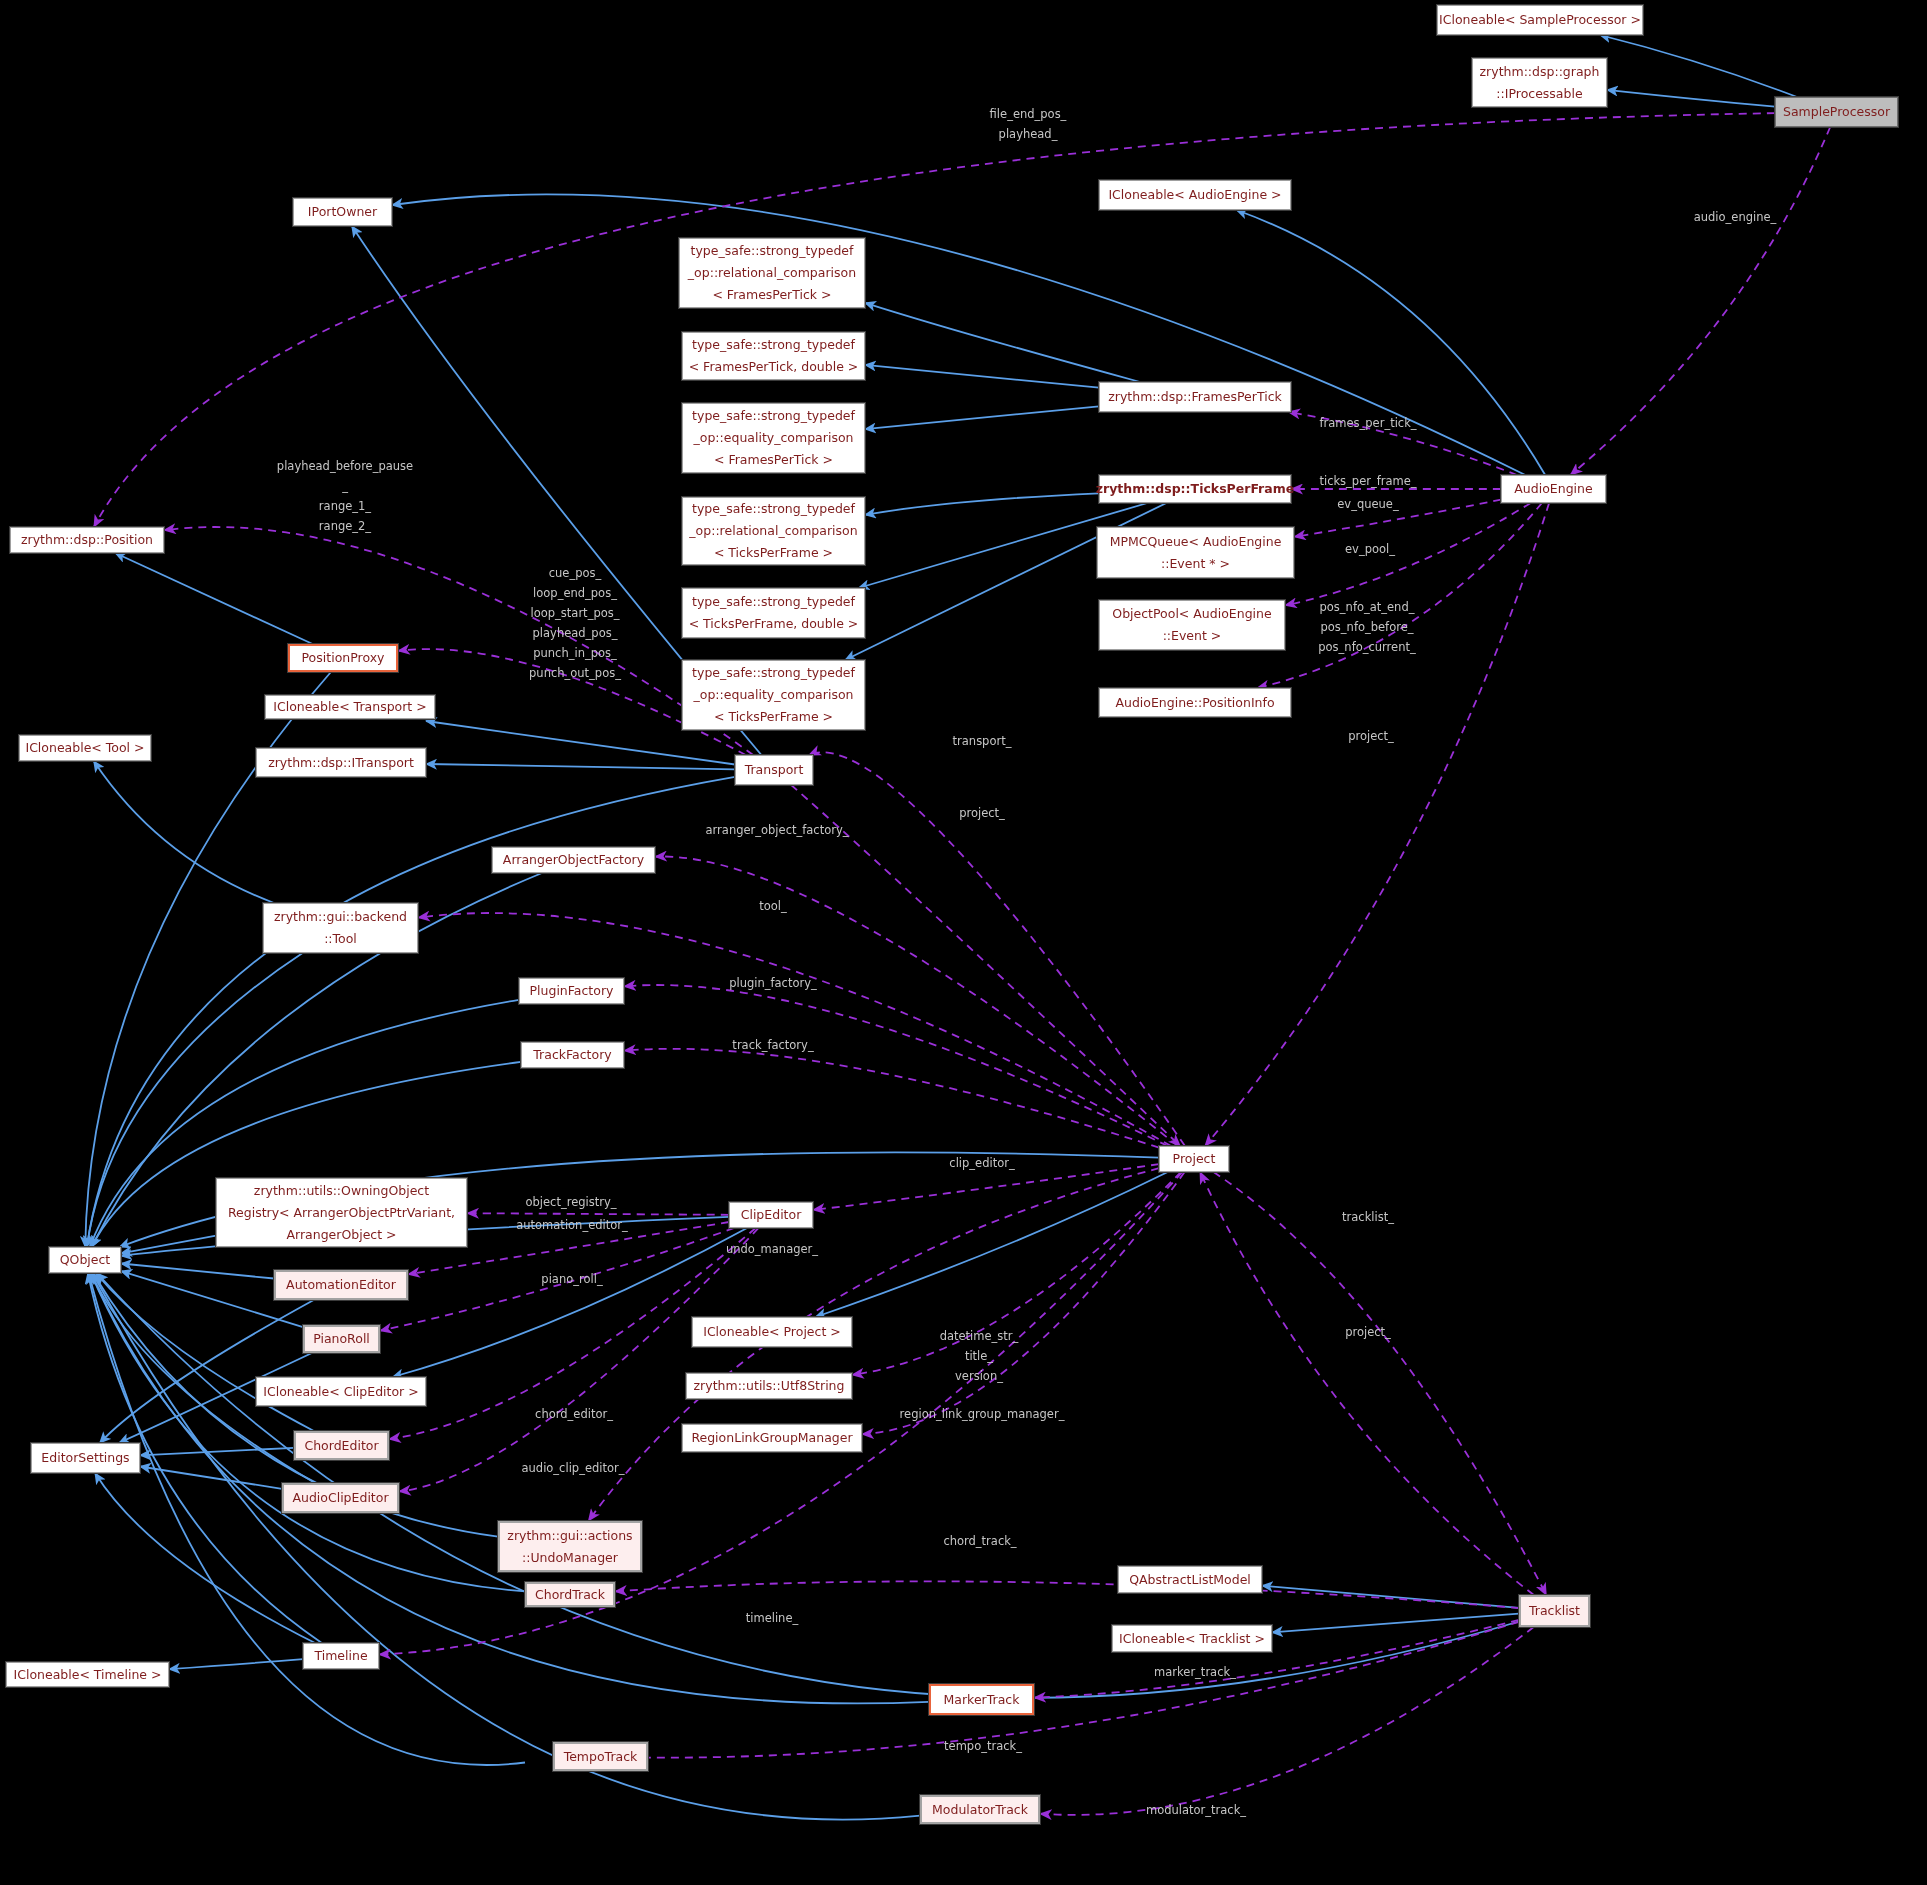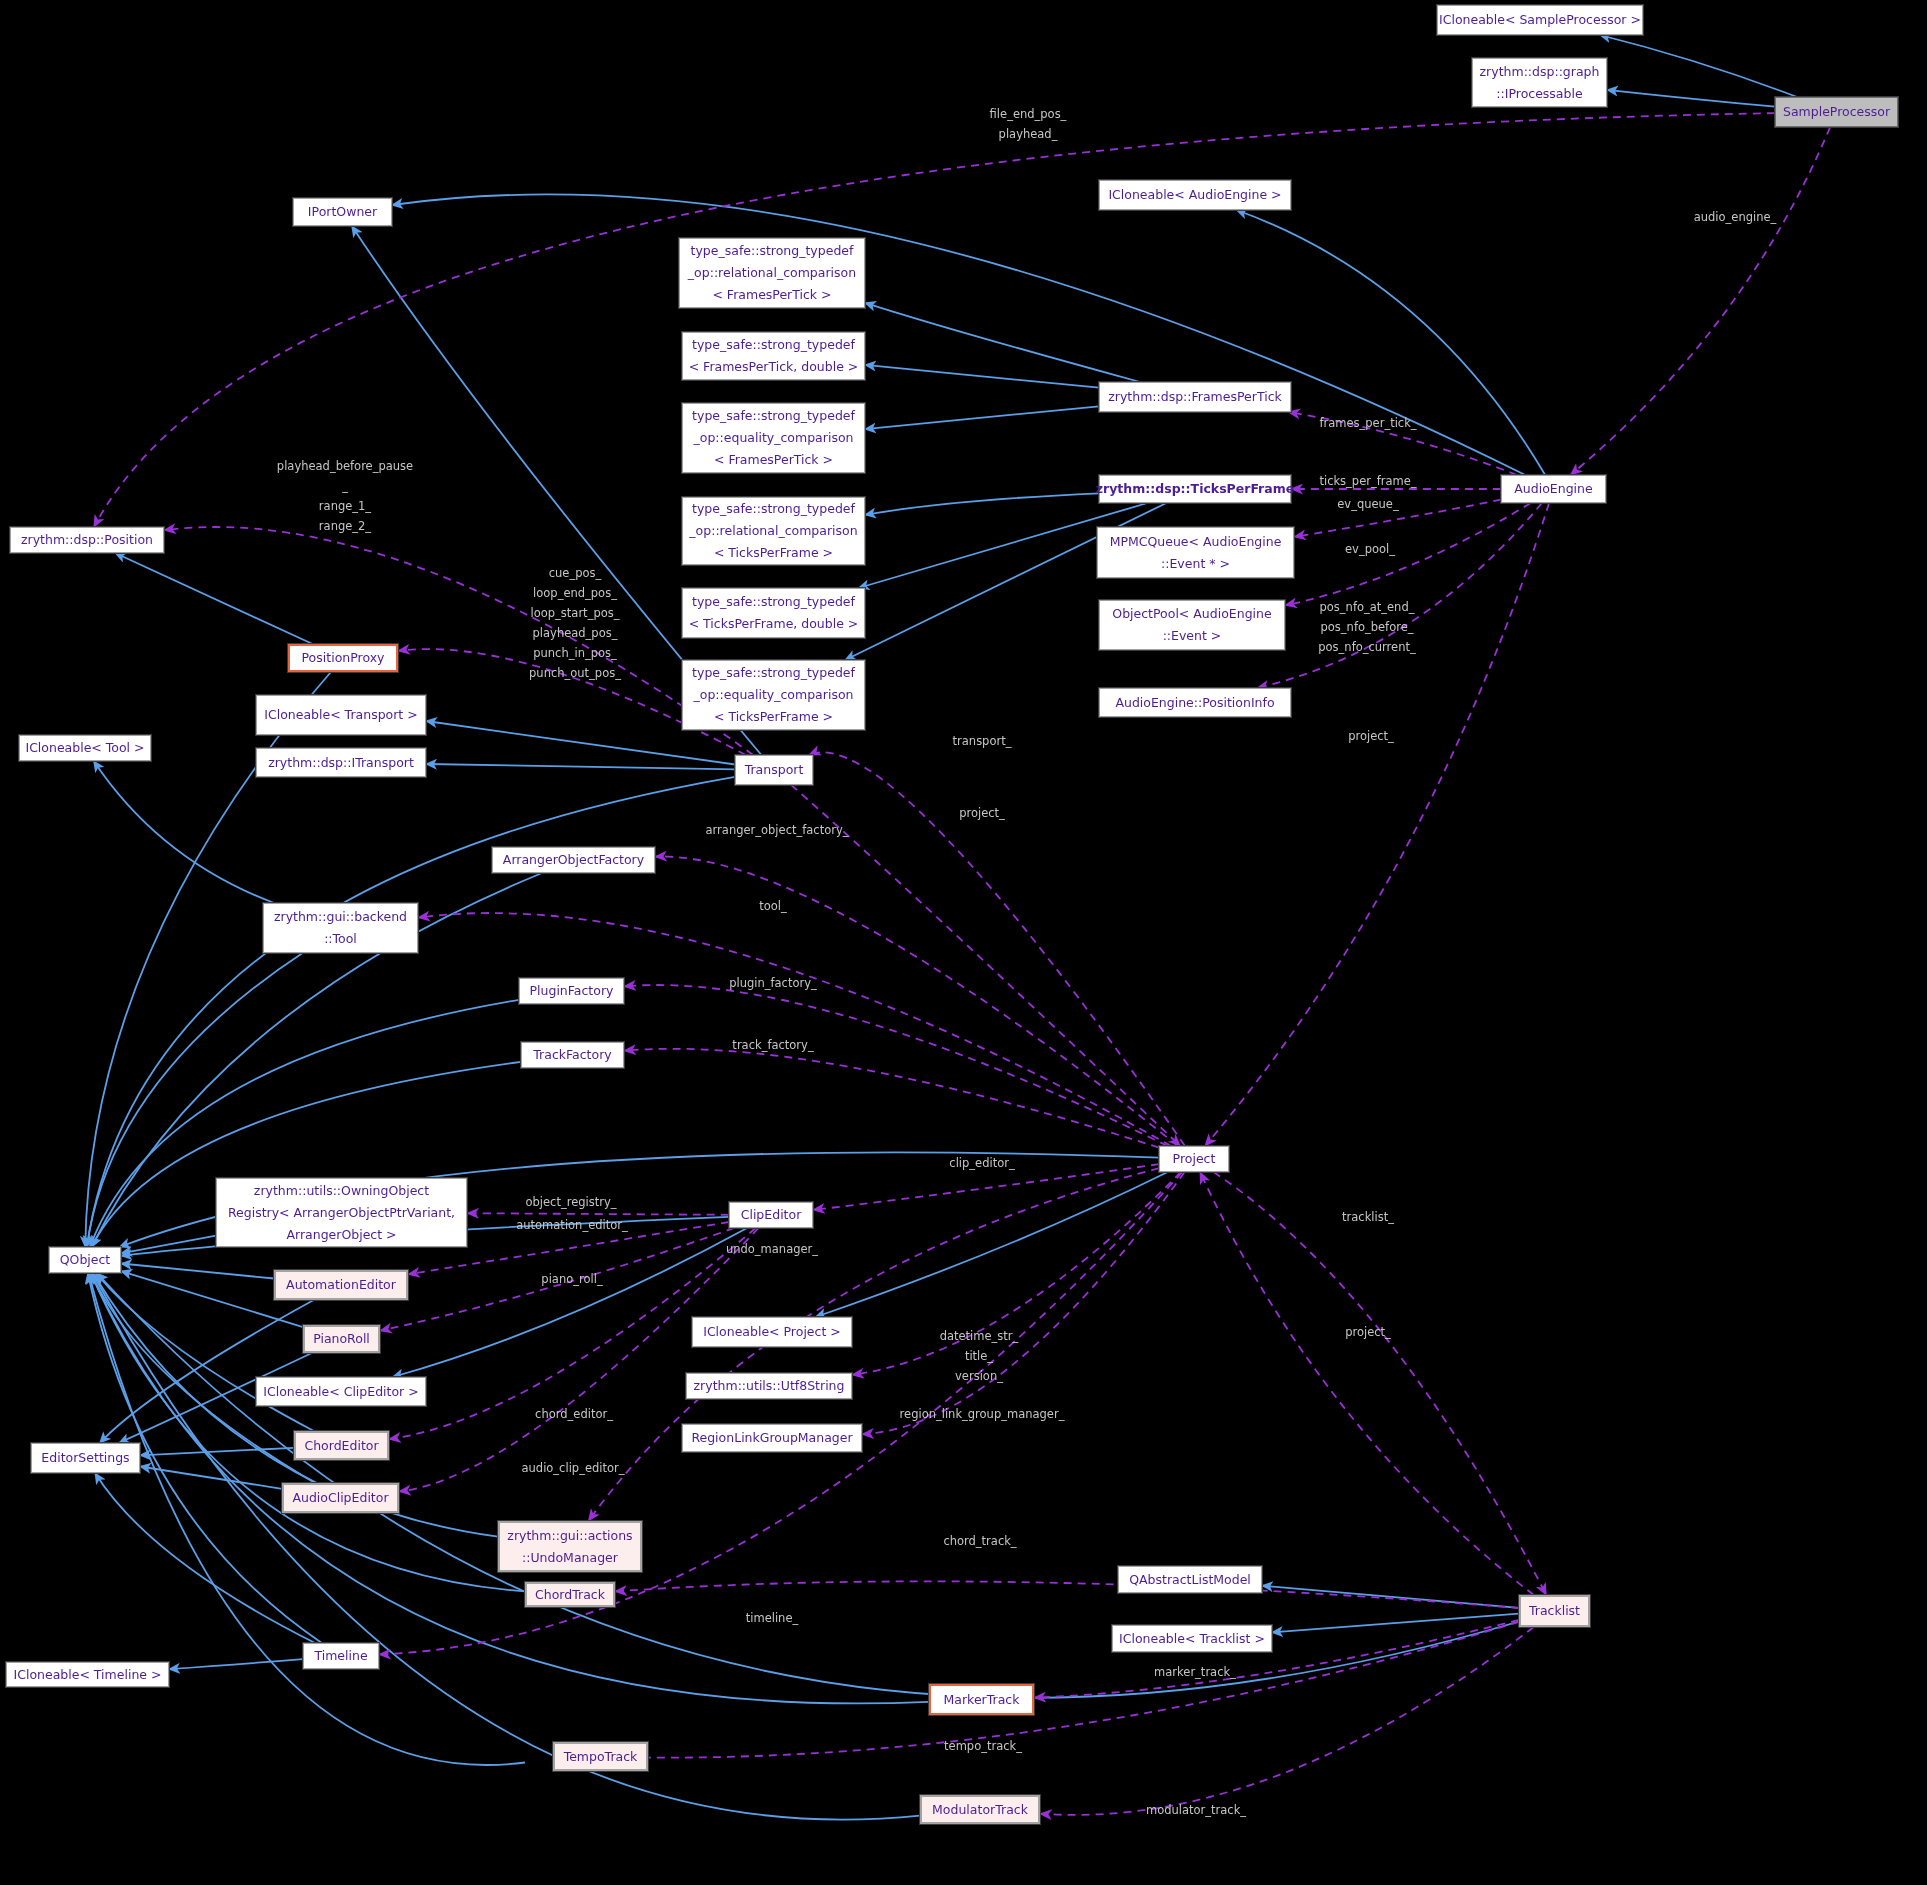--- a/index.html
+++ b/index.html
@@ -1,20 +1,20 @@
 <!DOCTYPE html>
 <html><head>
 <meta charset="utf-8">
 <style>
   html,body{margin:0;padding:0;background:#000;}
   #stage{position:relative;width:1927px;height:1885px;background:#000;overflow:hidden;
          font-family:"DejaVu Sans","Liberation Sans",sans-serif;}
   #edge-canvas{position:absolute;left:0;top:0;width:1927px;height:1885px;}
   .node{position:absolute;box-sizing:border-box;display:flex;align-items:center;justify-content:center;
-        text-align:center;white-space:pre-line;font-size:12.5px;line-height:22px;color:#4c1d95;
+        text-align:center;white-space:pre-line;font-size:12.5px;line-height:22px;color:#7f1d1d;
         background:#fff;border:1px solid #9f9f9f;box-shadow:0 0 0 1px #3a3a3a;cursor:pointer;}
   .node.n-highlight{border:2px solid #a3a3a3;background:#fdeeee;}
   .node.n-accent{border:2px solid #e8643c;background:#ffffff;}
   .node.n-current{background:#bdbdbd;border:1px solid #6f6f6f;}
   .edge-label{position:absolute;transform:translateX(-50%);text-align:center;white-space:pre-line;
               color:#c6c6c6;font-size:11.5px;line-height:20px;pointer-events:none;}
 </style>
 </head>
 <body>
 
@@ -134,21 +134,21 @@
 ::Event * &gt;</div>
       <div class="node n-normal" style="left: 682px; top: 588px; width: 183px; height: 50px;">type_safe::strong_typedef
 &lt; TicksPerFrame, double &gt;</div>
       <div class="node n-normal" style="left: 1099px; top: 600px; width: 186px; height: 50px;">ObjectPool&lt; AudioEngine
 ::Event &gt;</div>
       <div class="node n-accent" style="left: 288px; top: 644px; width: 110px; height: 28px;">PositionProxy</div>
       <div class="node n-normal" style="left: 682px; top: 660px; width: 183px; height: 70px;">type_safe::strong_typedef
 _op::equality_comparison
 &lt; TicksPerFrame &gt;</div>
       <div class="node n-normal" style="left: 1099px; top: 688px; width: 192px; height: 29px;">AudioEngine::PositionInfo</div>
-      <div class="node n-normal" style="left: 256px; top: 695px; width: 170px; height: 40px;">ICloneable&lt; Transport &gt;</div>
+      <div class="node n-normal" style="left: 265px; top: 695px; width: 170px; height: 24px;">ICloneable&lt; Transport &gt;</div>
       <div class="node n-normal" style="left: 19px; top: 735px; width: 132px; height: 26px;">ICloneable&lt; Tool &gt;</div>
       <div class="node n-normal" style="left: 256px; top: 748px; width: 170px; height: 29px;">zrythm::dsp::ITransport</div>
       <div class="node n-normal" style="left: 735px; top: 755px; width: 78px; height: 30px;">Transport</div>
       <div class="node n-normal" style="left: 492px; top: 847px; width: 163px; height: 26px;">ArrangerObjectFactory</div>
       <div class="node n-normal" style="left: 263px; top: 903px; width: 155px; height: 50px;">zrythm::gui::backend
 ::Tool</div>
       <div class="node n-normal" style="left: 519px; top: 978px; width: 105px; height: 26px;">PluginFactory</div>
       <div class="node n-normal" style="left: 521px; top: 1042px; width: 103px; height: 26px;">TrackFactory</div>
       <div class="node n-normal" style="left: 1159px; top: 1146px; width: 70px; height: 26px;">Project</div>
       <div class="node n-normal" style="left: 216px; top: 1178px; width: 251px; height: 69px;">zrythm::utils::OwningObject

